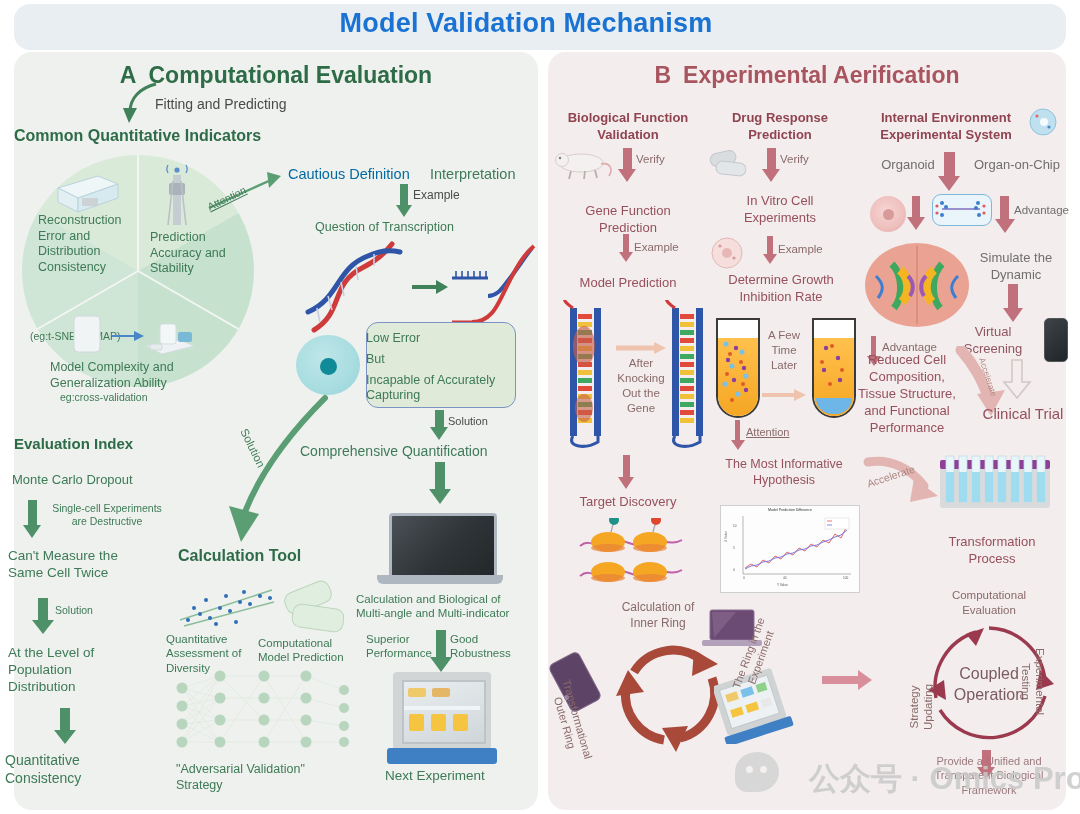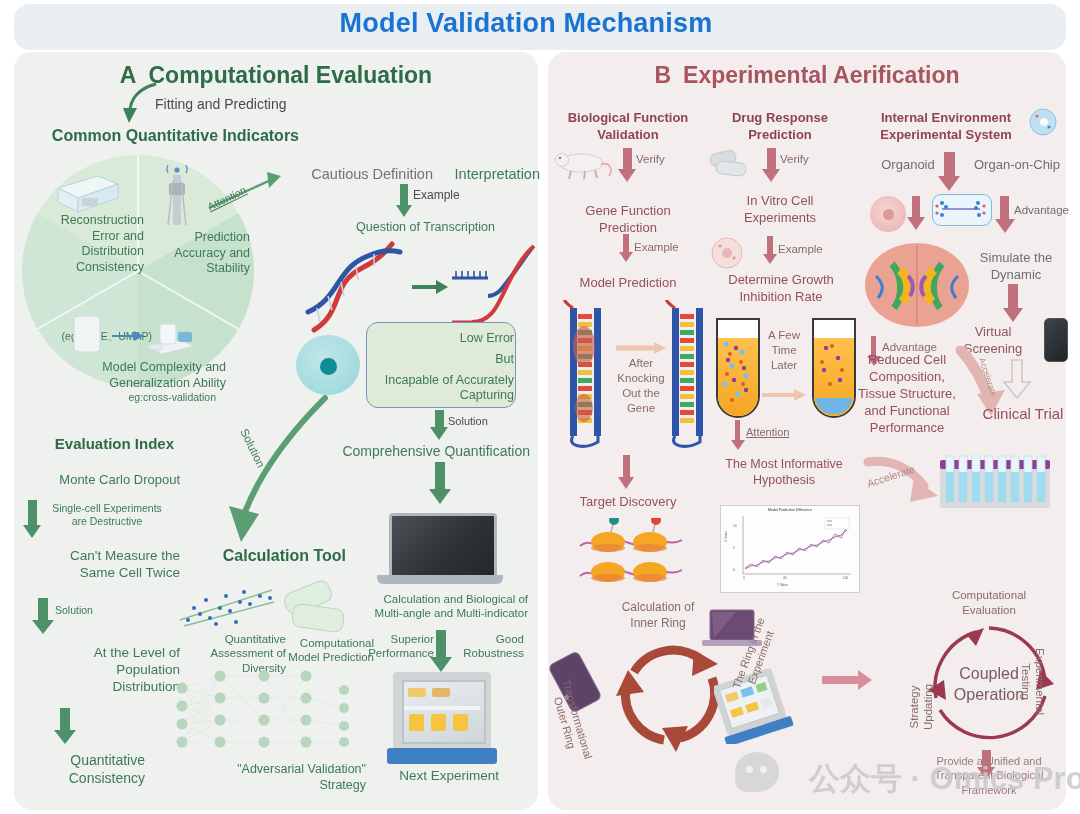--- a/index.html
+++ b/index.html
@@ -27,21 +27,21 @@
   .panel-a{left:14px;top:52px;width:524px;height:758px;background:#eef1ee;}
   .panel-b{left:548px;top:52px;width:518px;height:758px;background:#f4eded;}
 
   .panel-head{position:absolute;top:10px;left:0;width:100%;text-align:center;
     font-size:23px;font-weight:bold;}
   .panel-a .panel-head{color:#2e6b47;}
   .panel-b .panel-head{color:#a9555f;}
   .panel-letter{margin-right:12px;}
 
   
-  .t{position:absolute;color:#3d7a55;font-size:12.5px;line-height:1.25;text-align:right;}
+  .t{position:absolute;color:#3d7a55;font-size:12.5px;line-height:1.25;text-align:left;}
   .tb{font-weight:bold;}
   .rt{position:absolute;color:#96505c;font-size:12.5px;line-height:1.3;text-align:center;}
   .rtb{font-weight:bold;}
 
   
   .pie{position:absolute;left:22px;top:155px;width:232px;height:232px;border-radius:50%;
        background:
          conic-gradient(from 180deg,
            #cfe5d5 0deg 120deg,
            #d9ead9 120deg 240deg,
@@ -157,21 +157,21 @@
   <div class="t" style="left:50px;top:360px;width:176px;white-space:pre-line;">Model Complexity and
 Generalization Ability</div>
   <div class="t" style="left:60px;top:391px;width:156px;font-size:10.5px;">eg:cross-validation</div>
 
   <svg style="position:absolute;left:205px;top:170px;" width="80" height="44">
     <line x1="4" y1="38" x2="66" y2="10" stroke="#5c9e74" stroke-width="2.4"></line>
     <polygon points="62,2 76,6 64,18" fill="#5c9e74"></polygon>
   </svg>
   <div style="position:absolute;left:206px;top:192px;transform:rotate(-26deg);font-size:10.5px;color:#3d7a55;text-decoration:underline;">Attention</div>
 
-  <div class="t" style="left:288px;top:165px;width:145px;font-size:14.5px;color:#737373;">Cautious Definition</div>
+  <div class="t" style="left:288px;top:165px;width:145px;font-size:14.5px;color:#0369a1;">Cautious Definition</div>
   <div class="t" style="left:430px;top:165px;width:110px;font-size:14.5px;color:#3f7a58;">Interpretation</div>
 
   <div style="position:absolute;left:400px;top:184px;width:8px;height:22px;background:#4e9168;"></div>
   <div style="position:absolute;left:396px;top:205px;width:0;height:0;border-left:8px solid transparent;border-right:8px solid transparent;border-top:12px solid #4e9168;"></div>
   <div class="t" style="left:413px;top:188px;width:70px;text-align:left;font-size:12px;color:#4a4a4a;">Example</div>
 
   <div class="t" style="left:315px;top:220px;width:180px;font-size:12.5px;">Question of Transcription</div>
 
   <svg style="position:absolute;left:300px;top:238px;" width="110" height="100">
     <path d="M14 92 C44 74, 30 46, 62 30 C78 22, 86 14, 92 6" stroke="#cf3b3b" stroke-width="5" fill="none" stroke-linecap="round"></path>
@@ -699,20 +699,22 @@
       <rect x="58" y="4" width="8" height="46" fill="#e8f6fa" stroke="#c3dde6" stroke-width=".8"></rect>
       <rect x="58" y="20" width="8" height="30" fill="#9fdcef"></rect>
       <rect x="71" y="4" width="8" height="46" fill="#e8f6fa" stroke="#c3dde6" stroke-width=".8"></rect>
       <rect x="71" y="20" width="8" height="30" fill="#9fdcef"></rect>
       <rect x="84" y="4" width="8" height="46" fill="#e8f6fa" stroke="#c3dde6" stroke-width=".8"></rect>
       <rect x="84" y="20" width="8" height="30" fill="#9fdcef"></rect>
       <rect x="97" y="4" width="8" height="46" fill="#e8f6fa" stroke="#c3dde6" stroke-width=".8"></rect>
       <rect x="97" y="20" width="8" height="30" fill="#9fdcef"></rect>
     </g>
   </svg>
+  <div class="rt" style="left:916px;top:534px;width:152px;font-size:13px;white-space:pre-line;">Transformation
+Process</div>
 
   <div class="rt" style="left:906px;top:588px;width:166px;font-size:11.5px;white-space:pre-line;color:#8a6a6a;">Computational
 Evaluation</div>
   <svg style="position:absolute;left:914px;top:618px;" width="150" height="142">
     <path d="M75 10 A58 58 0 0 1 131 62" stroke="#9b3a4e" stroke-width="3.4" fill="none"></path>
     <polygon points="126,52 140,66 122,72" fill="#9b3a4e"></polygon>
     <path d="M131 78 A58 58 0 0 1 26 92" stroke="#9b3a4e" stroke-width="3.4" fill="none"></path>
     <path d="M22 80 A58 58 0 0 1 62 14" stroke="#9b3a4e" stroke-width="3.4" fill="none"></path>
     <polygon points="52,16 70,10 62,28" fill="#9b3a4e"></polygon>
     <polygon points="14,72 30,62 32,82" fill="#9b3a4e"></polygon>

